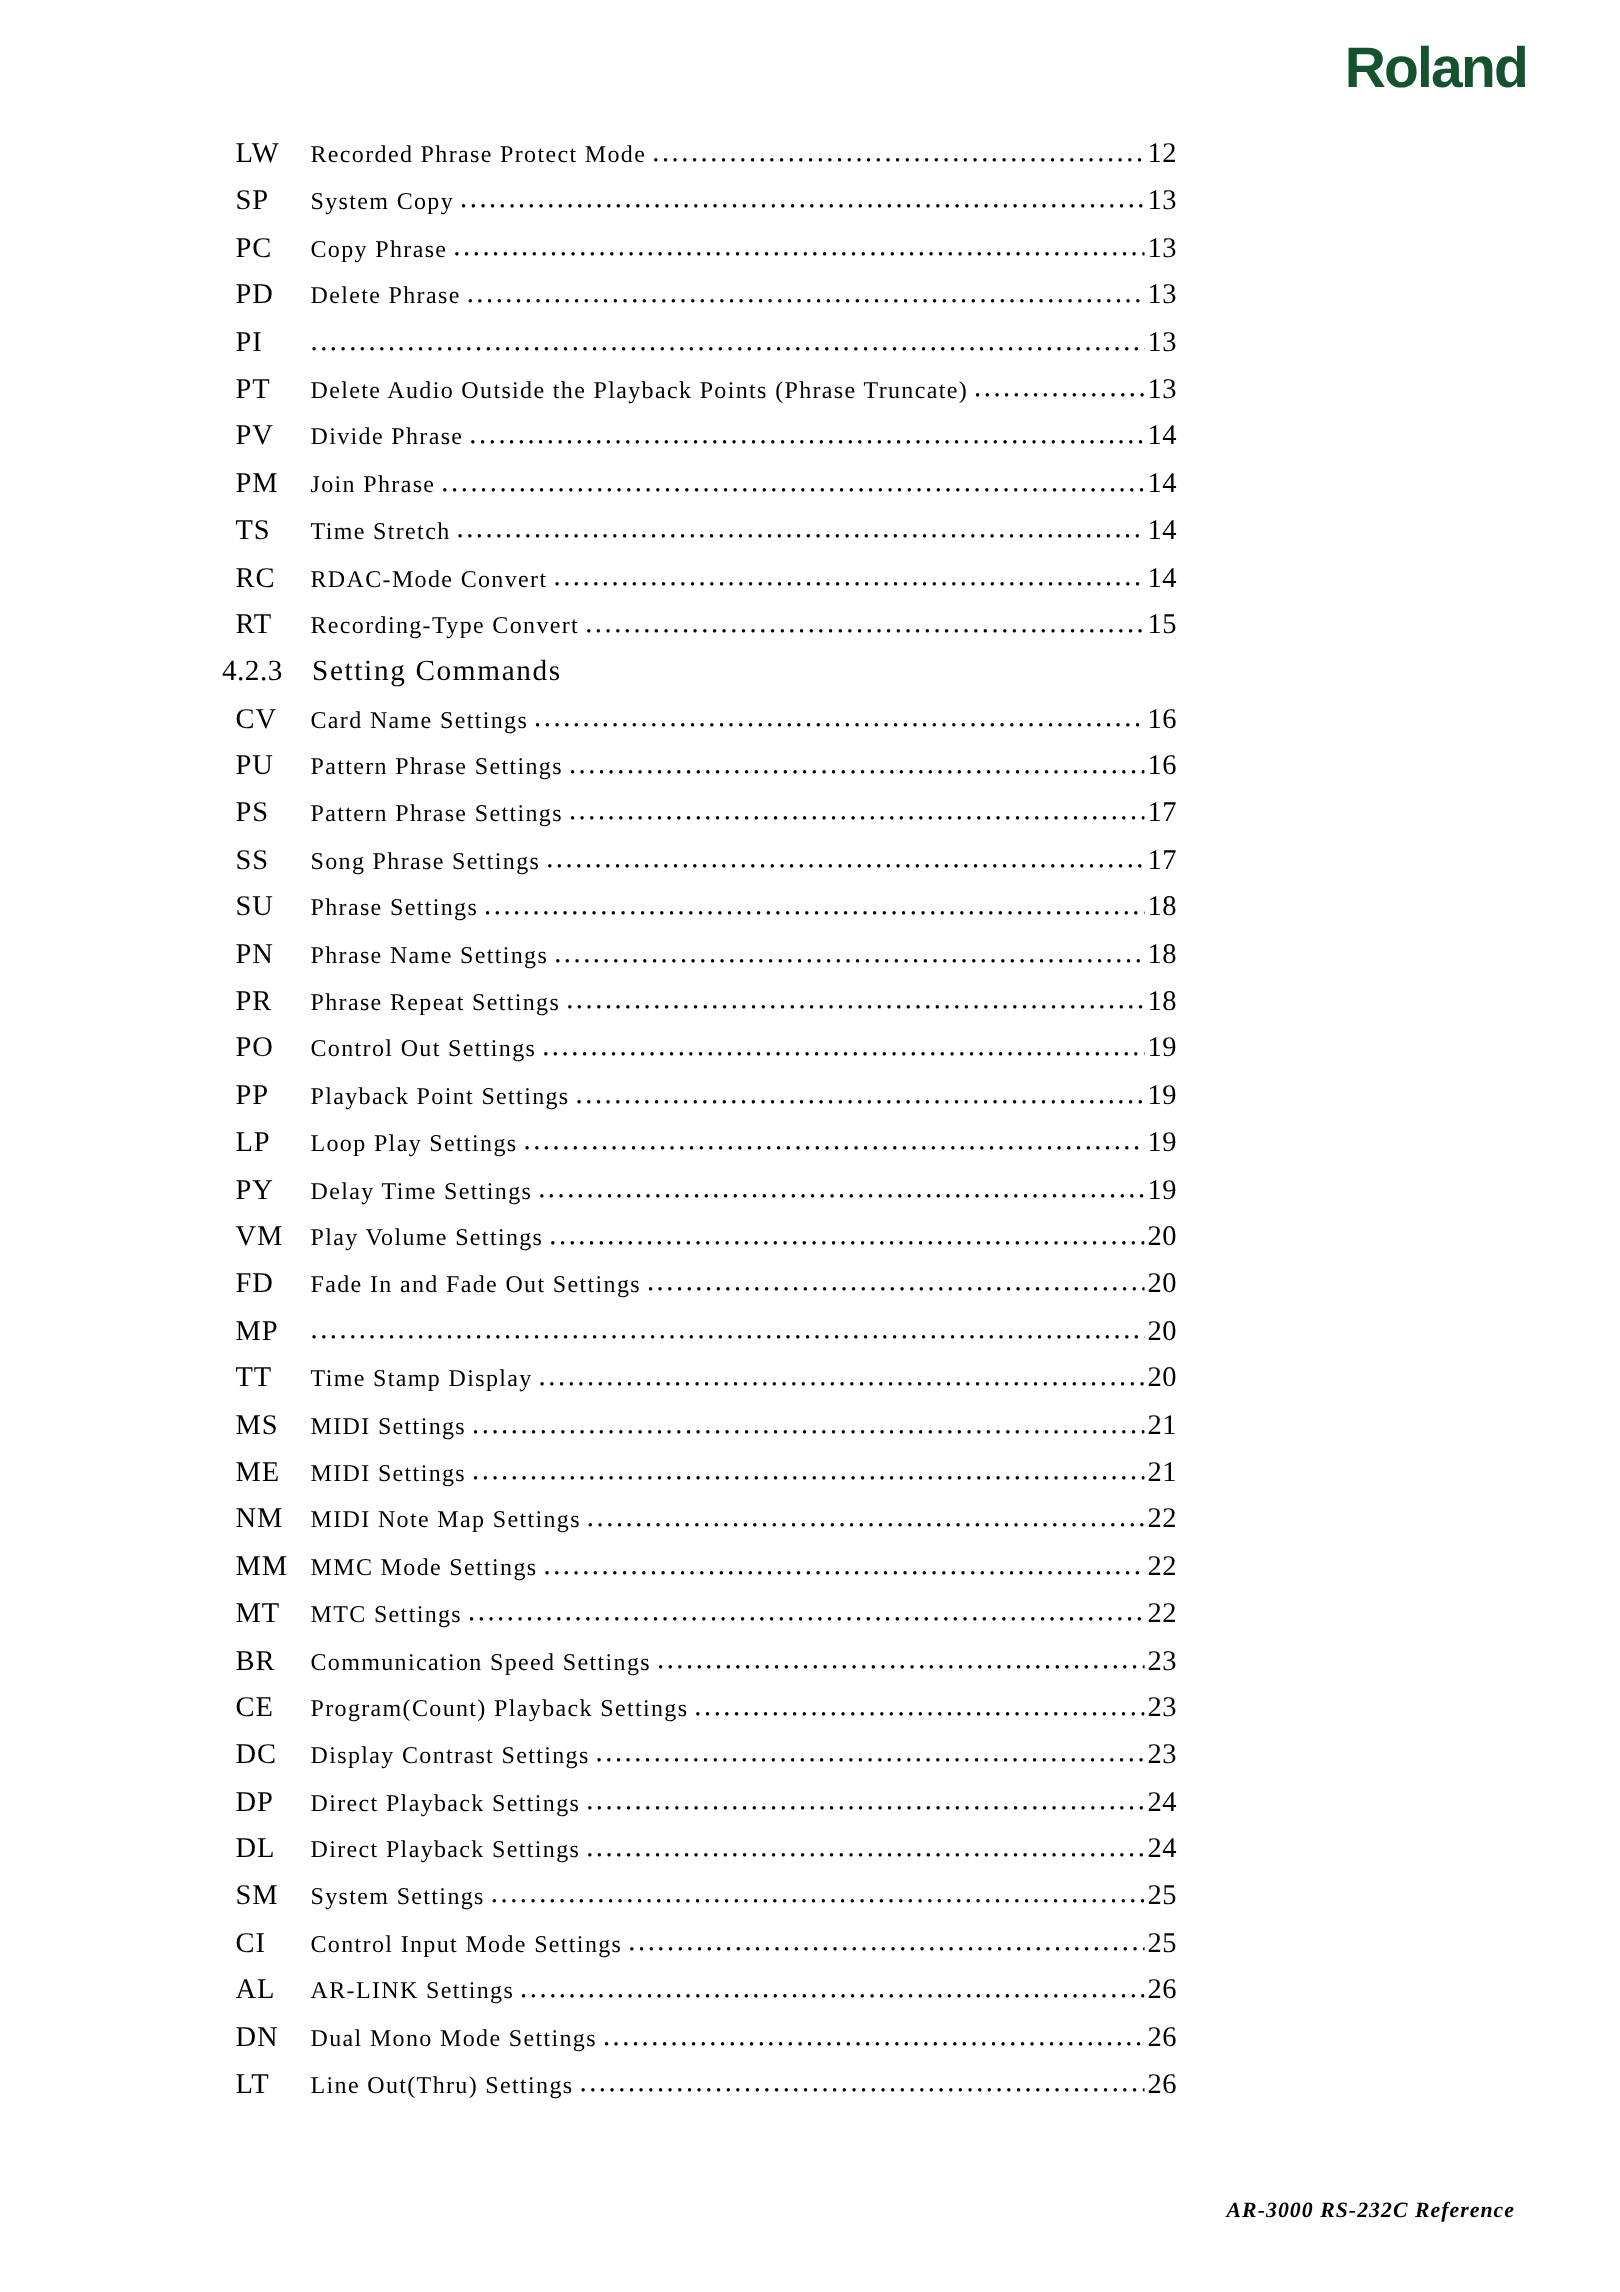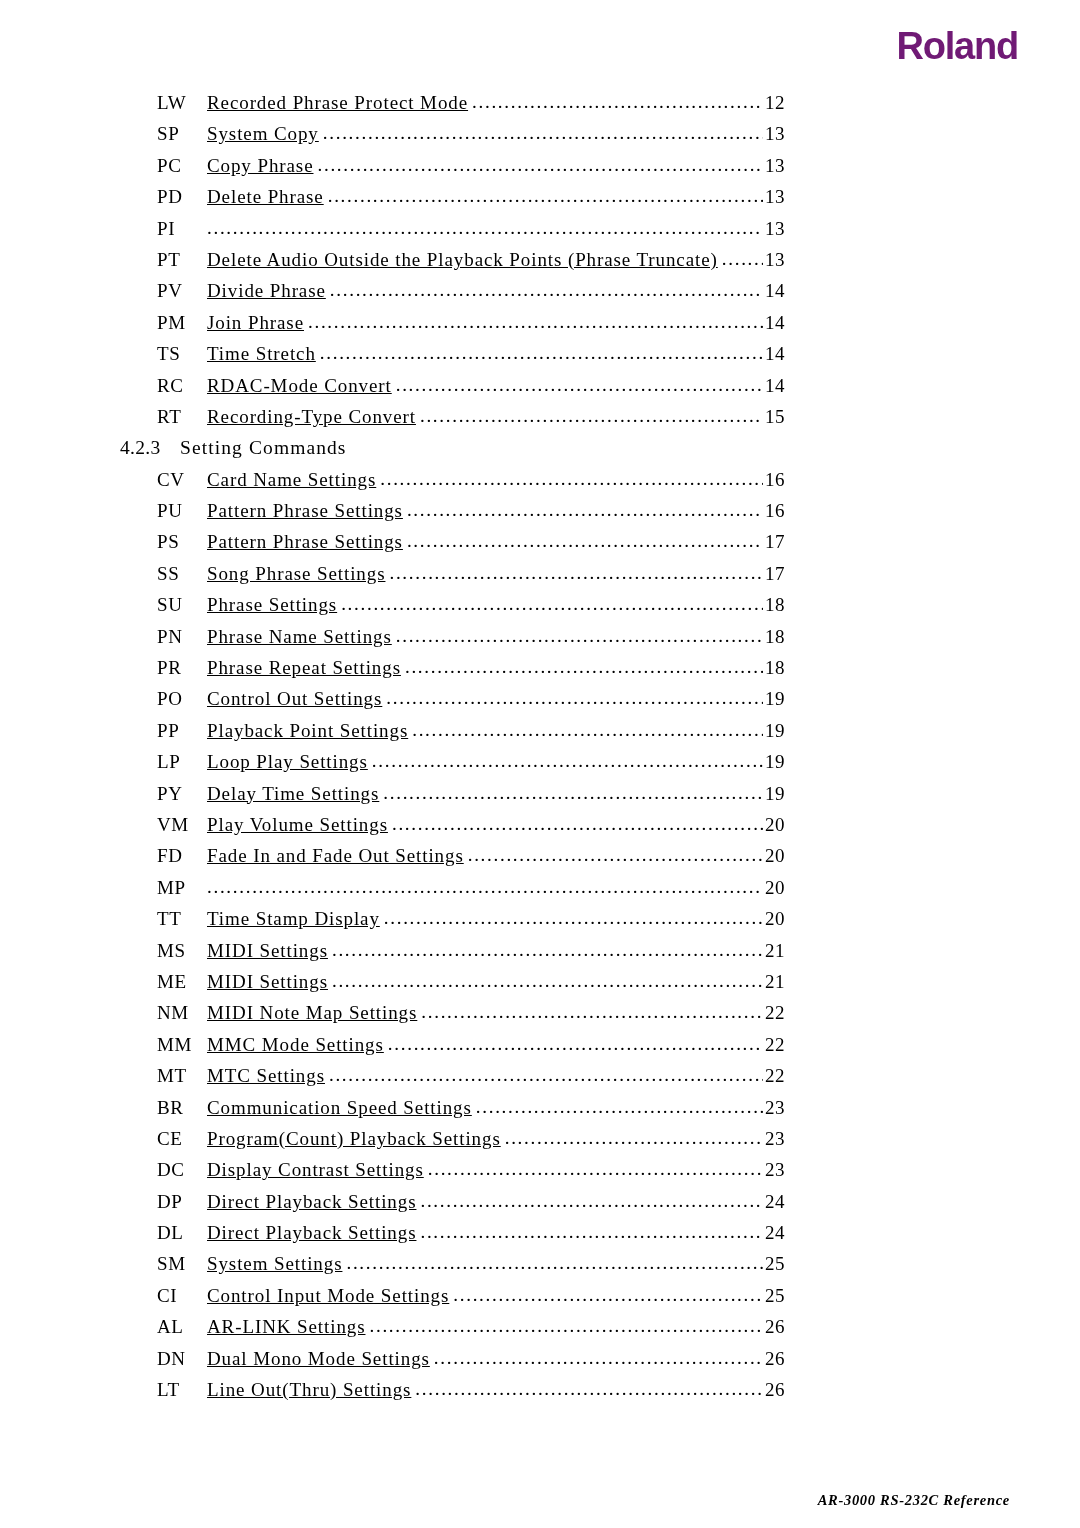--- a/index.html
+++ b/index.html
@@ -18,21 +18,21 @@
 
   
   #brand-logo {
     position: absolute;
     top: 27px;
     right: 62px;
     font-family: "Liberation Sans", "DejaVu Sans", sans-serif;
     font-size: 38px;
     font-weight: 700;
     letter-spacing: -1.2px;
-    color: #701a75;
+    color: #14532d;
     line-height: 1;
     user-select: none;
   }
 
   
   #toc-list {
     position: absolute;
     top: 92px;
     left: 0;
     width: 887px;
@@ -49,25 +49,24 @@
   }
 
   .toc-code {
     flex: 0 0 50px;
     font-size: 19px;
     letter-spacing: 0.6px;
     white-space: nowrap;
   }
 
   .toc-label {
-    font-size: 19px;
+    font-size: 16px;
     letter-spacing: 0.9px;
     white-space: nowrap;
     padding-right: 4px;
-    text-decoration: underline;
   }
 
   .toc-dots {
     flex: 1 1 auto;
     overflow: hidden;
     white-space: nowrap;
     font-size: 19px;
     letter-spacing: 1.7px;
     line-height: 1;
     margin: 0 2px 0 0;
@@ -78,38 +77,39 @@
     flex: 0 0 34px;
     font-size: 19px;
     letter-spacing: 0.4px;
     white-space: nowrap;
   }
 
   
   .toc-row.heading {
     padding-left: 120px;
     padding-right: 113px;
+    margin-left: 28px;
   }
   .heading-number {
     flex: 0 0 60px;
     font-size: 19.5px;
     letter-spacing: 0.3px;
     white-space: nowrap;
   }
   .heading-title {
     font-size: 19.5px;
     letter-spacing: 1.1px;
     white-space: nowrap;
     text-align: right;
   }
 
   
   #page-footer {
     position: absolute;
-    bottom: 19px;
+    bottom: 45px;
     right: 70px;
     font-size: 14.5px;
     font-style: italic;
     font-weight: 700;
     letter-spacing: 0.7px;
     white-space: nowrap;
   }
 </style>
 </head>
 <body>

